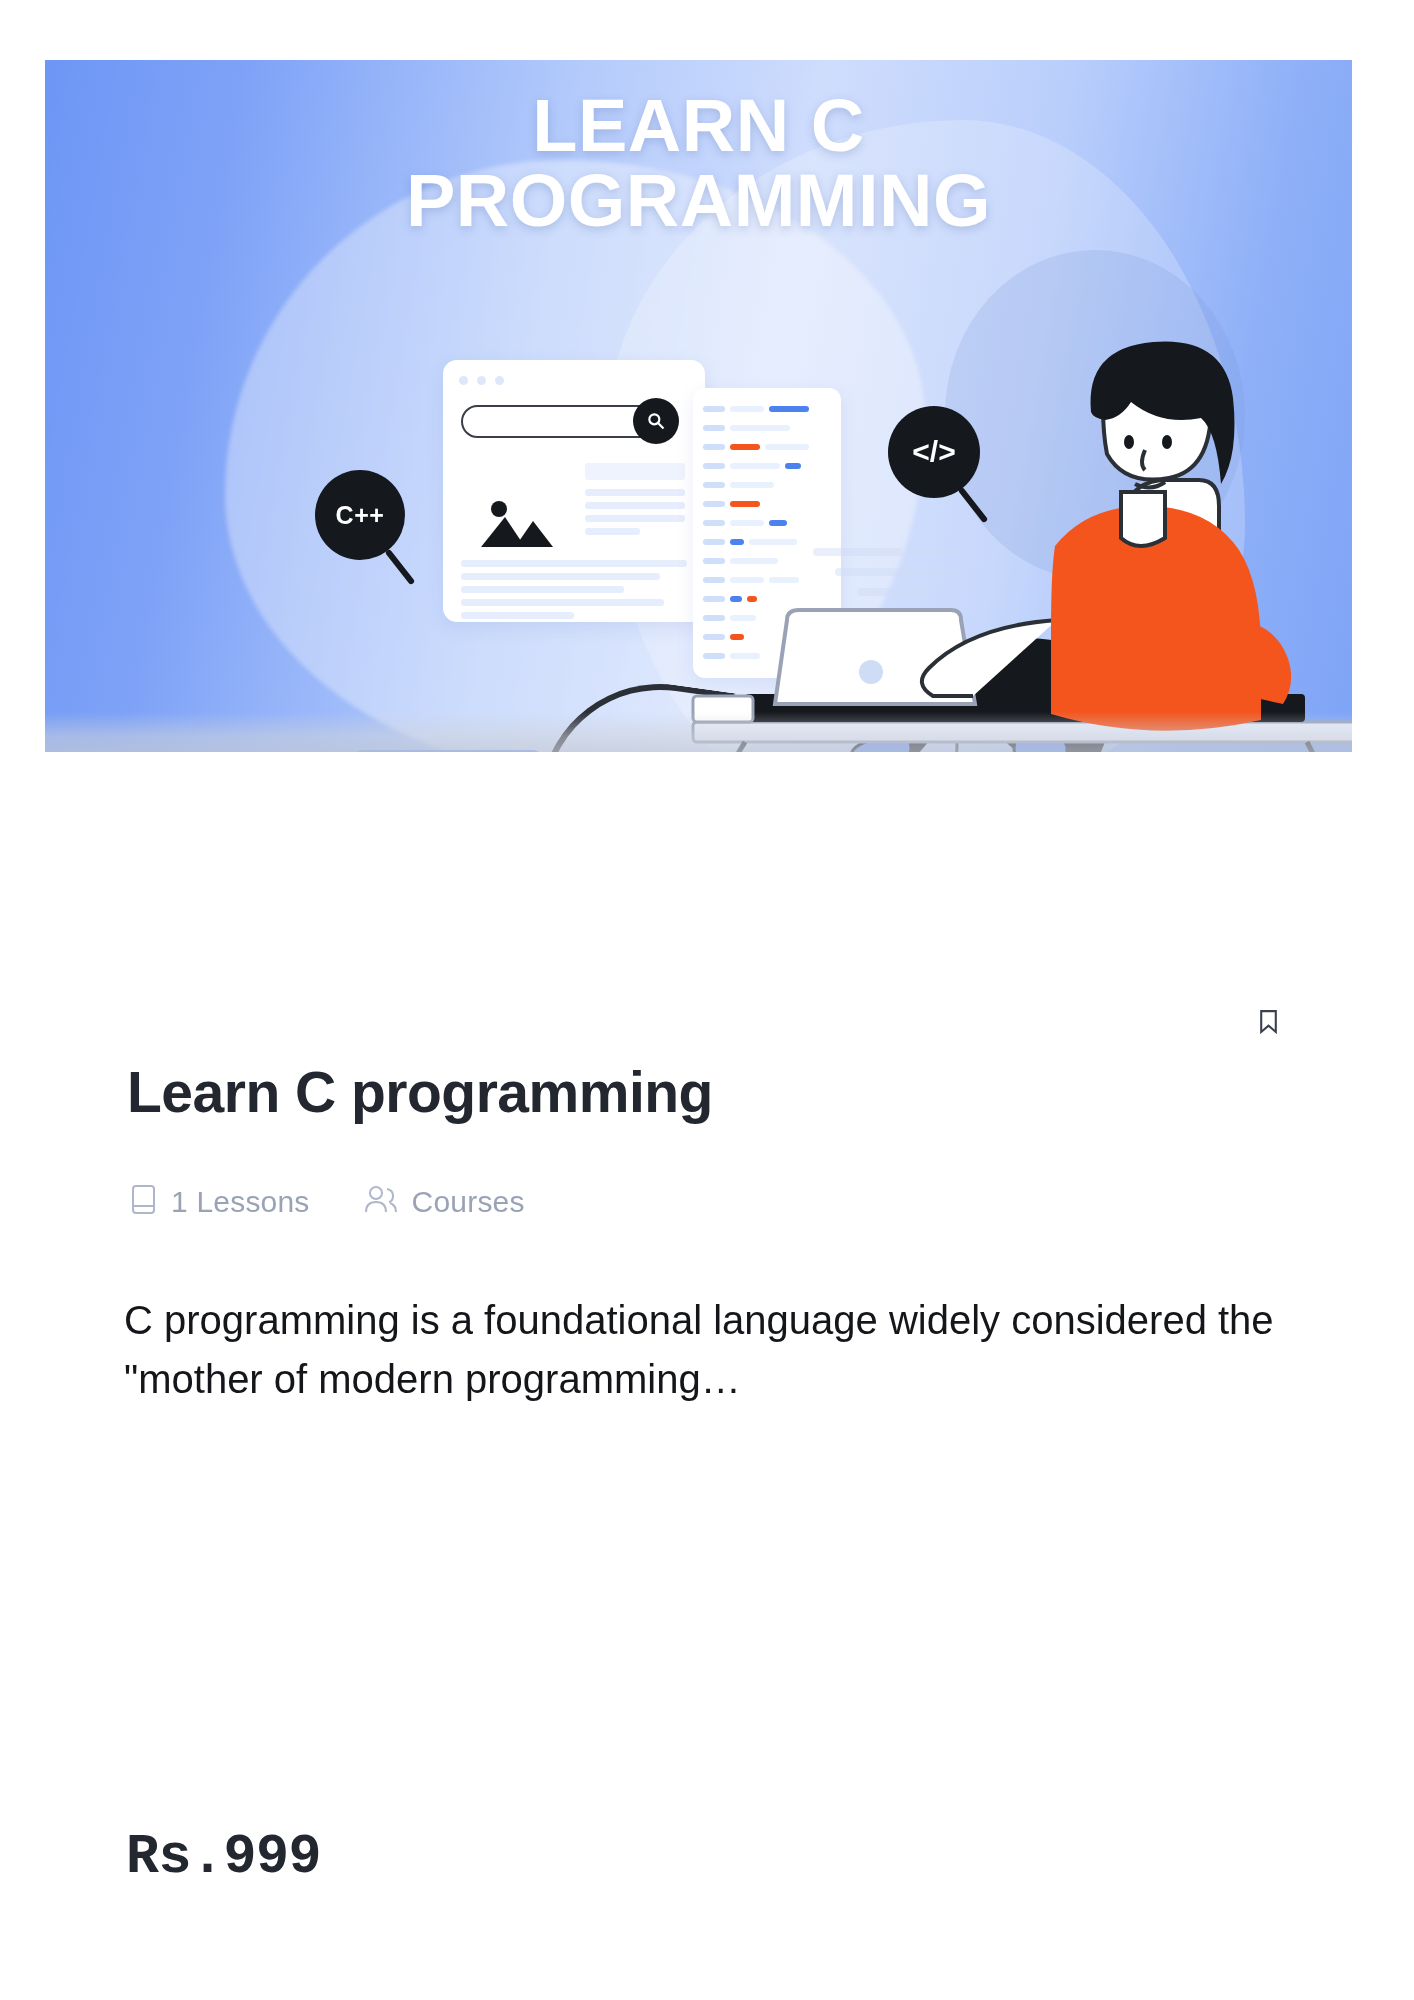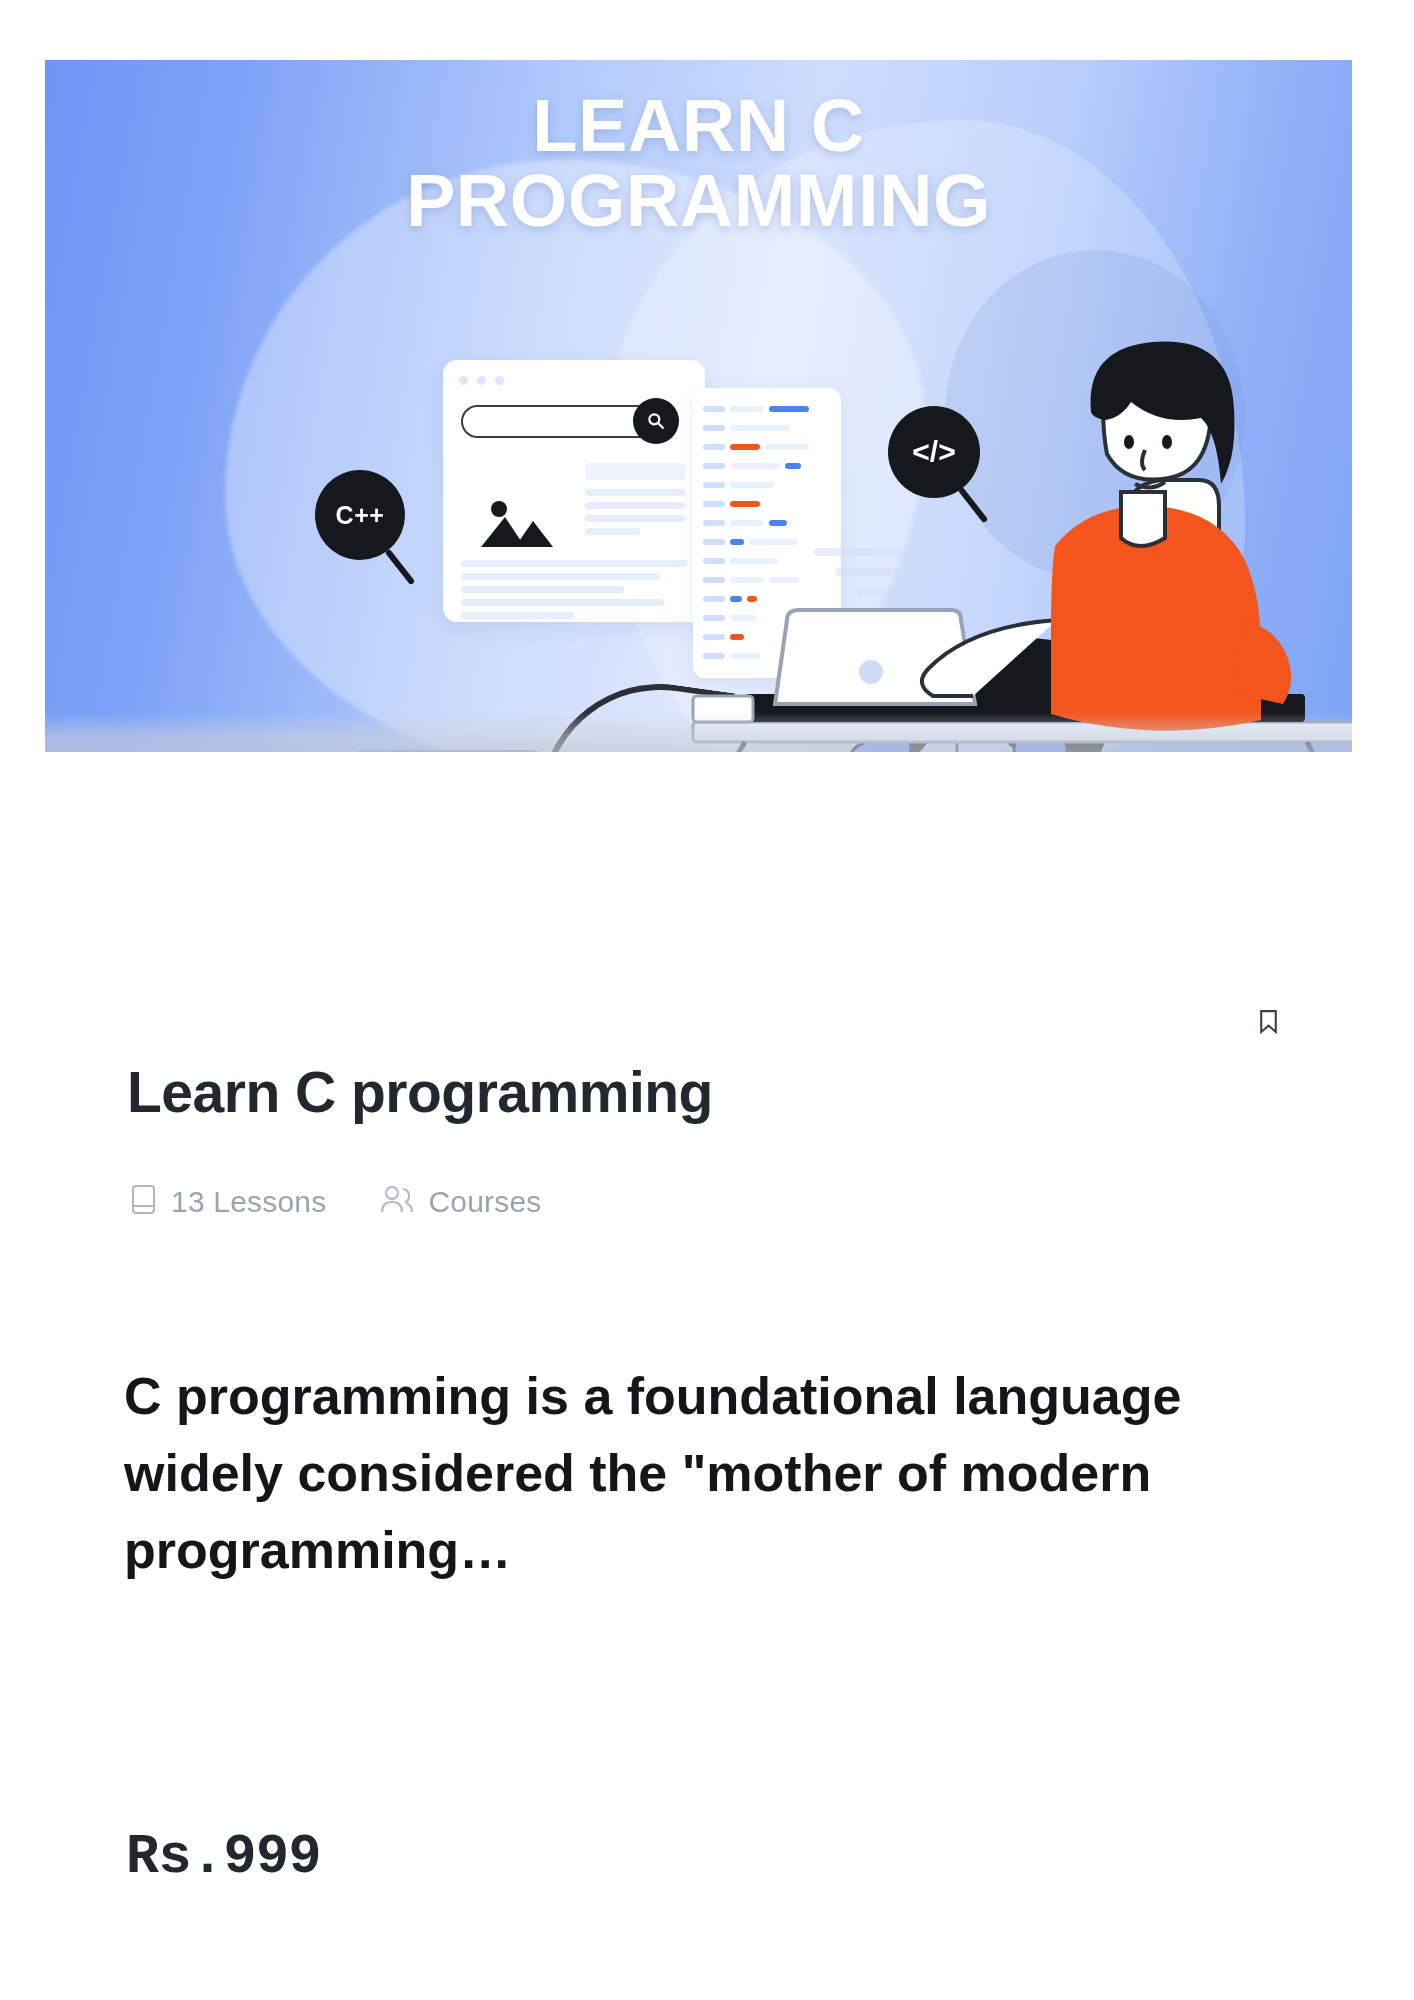--- a/index.html
+++ b/index.html
@@ -135,22 +135,22 @@
 
   .meta-row {
     position: absolute; left: 130px; top: 1184px;
     display: flex; align-items: center; gap: 54px;
   }
   .meta-item { display: flex; align-items: center; gap: 14px; }
   .meta-item svg { flex: none; }
   .meta-text { font-size: 30px; color: #9aa3b6; font-weight: 500; letter-spacing: .2px; }
 
   .desc {
-    position: absolute; left: 124px; top: 1358px; width: 1190px;
-    font-size: 52px; line-height: 1.48; color: #14161a; font-weight: 700;
+    position: absolute; left: 124px; top: 1291px; width: 1190px;
+    font-size: 40px; line-height: 1.48; color: #14161a; font-weight: 400;
   }
 
   .author-row {
     position: absolute; left: 126px; top: 1652px;
     display: flex; align-items: center; gap: 42px;
   }
   .avatar {
     width: 94px; height: 94px; border-radius: 50%;
     background: #eef1f7; border: 3px solid #f3f5f9;
     display: flex; align-items: flex-end; justify-content: center; overflow: hidden;
@@ -347,21 +347,21 @@
   <div class="course-title">Learn C programming</div>
 
   <div class="meta-row">
     <div class="meta-item">
       <span>
         <svg width="27" height="31" viewBox="0 0 27 31" fill="none" stroke="#aeb7c9" stroke-width="2">
           <rect x="3" y="2" width="21" height="27" rx="3"></rect>
           <path d="M3 22 h21"></path>
         </svg>
       </span>
-      <span class="meta-text">13 Lessons</span>
+      <span class="meta-text">1 Lessons</span>
     </div>
     <div class="meta-item">
       <span>
         <svg width="34" height="31" viewBox="0 0 34 31" fill="none" stroke="#aeb7c9" stroke-width="2">
           <circle cx="12" cy="9" r="6"></circle>
           <path d="M2 28 q0 -10 10 -10 q10 0 10 10"></path>
           <path d="M23 5 q6 1 6 7 q0 5 -4 6"></path>
           <path d="M26 19 q6 2 6 9"></path>
         </svg>
       </span>

